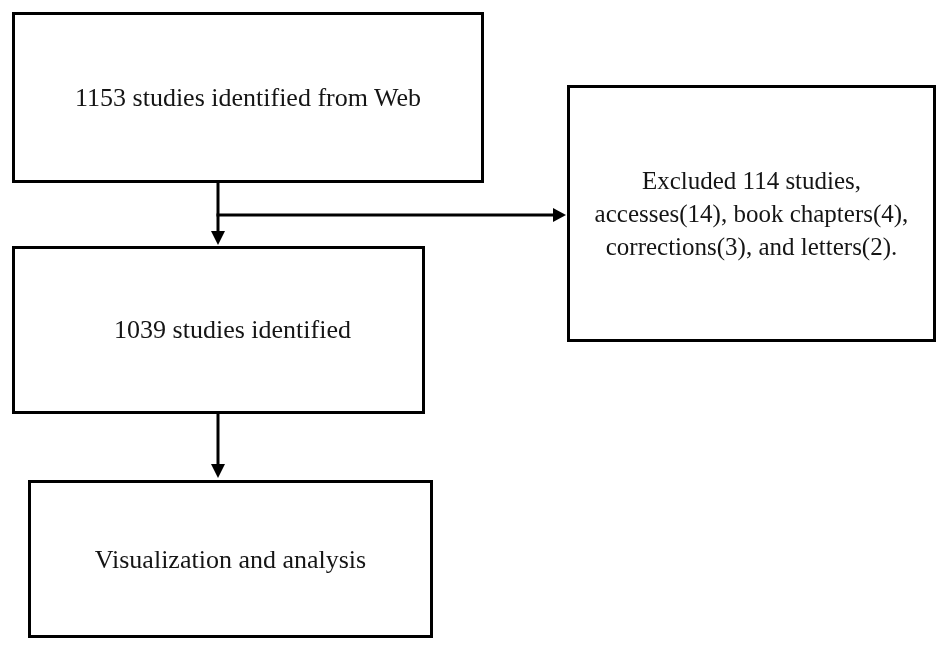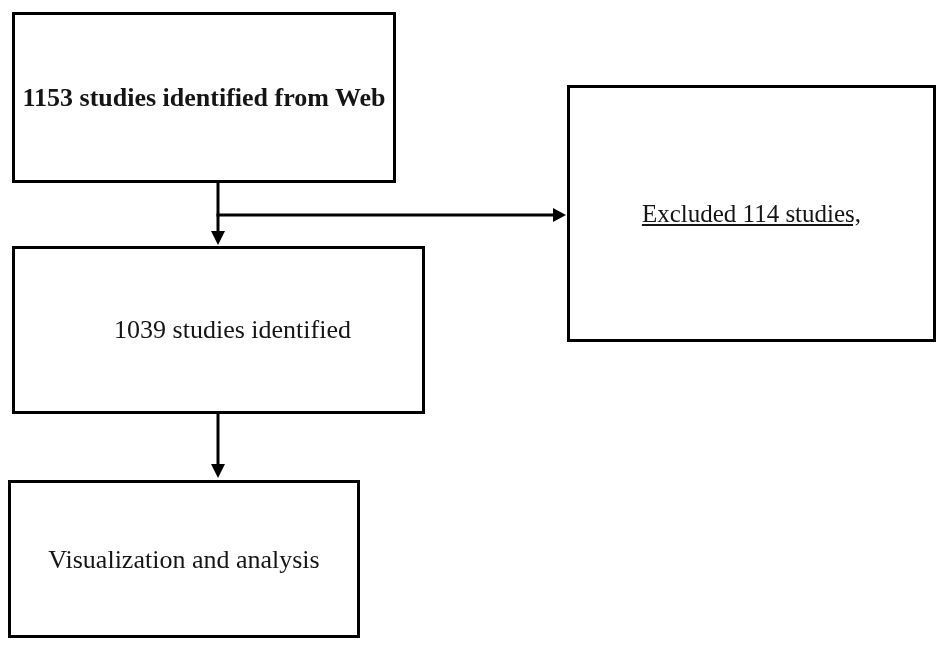--- a/index.html
+++ b/index.html
@@ -19,39 +19,37 @@
     background: #ffffff;
     display: flex;
     flex-direction: column;
     justify-content: center;
     align-items: center;
     text-align: center;
     font-size: 26px;
   }
   .box .tline { width: 100%; }
   #box-identified {
-    left: 12px; top: 12px; width: 384px; height: 171px;
+    left: 12px; top: 12px; width: 472px; height: 171px;
     line-height: 50px;
     padding-top: 0;
-    font-weight: bold;
   }
   #box-screened {
     left: 12px; top: 246px; width: 413px; height: 168px;
     line-height: 34px;
     padding-left: 28px;
   }
   #box-analysis {
-    left: 8px; top: 480px; width: 352px; height: 158px;
+    left: 28px; top: 480px; width: 405px; height: 158px;
     line-height: 33px;
   }
   #box-excluded {
     left: 567px; top: 85px; width: 369px; height: 257px;
     line-height: 33px;
     font-size: 25px;
-    text-decoration: underline;
   }
   svg.connectors {
     position: absolute;
     left: 0; top: 0;
     width: 945px; height: 652px;
     pointer-events: none;
   }
   svg.connectors line { stroke: #000000; stroke-width: 3; }
   svg.connectors polygon { fill: #000000; stroke: none; }
 </style>
@@ -59,20 +57,22 @@
 <body>
 
 <div class="canvas">
 
   <div class="box" id="box-identified">
     <div class="tline">1153 studies identified from Web</div>
   </div>
 
   <div class="box" id="box-excluded">
     <div class="tline">Excluded 114 studies,</div>
+    <div class="tline">accesses(14), book chapters(4),</div>
+    <div class="tline">corrections(3), and letters(2).</div>
   </div>
 
   <div class="box" id="box-screened">
     <div class="tline">1039 studies identified</div>
   </div>
 
   <div class="box" id="box-analysis">
     <div class="tline">Visualization and analysis</div>
   </div>
 

